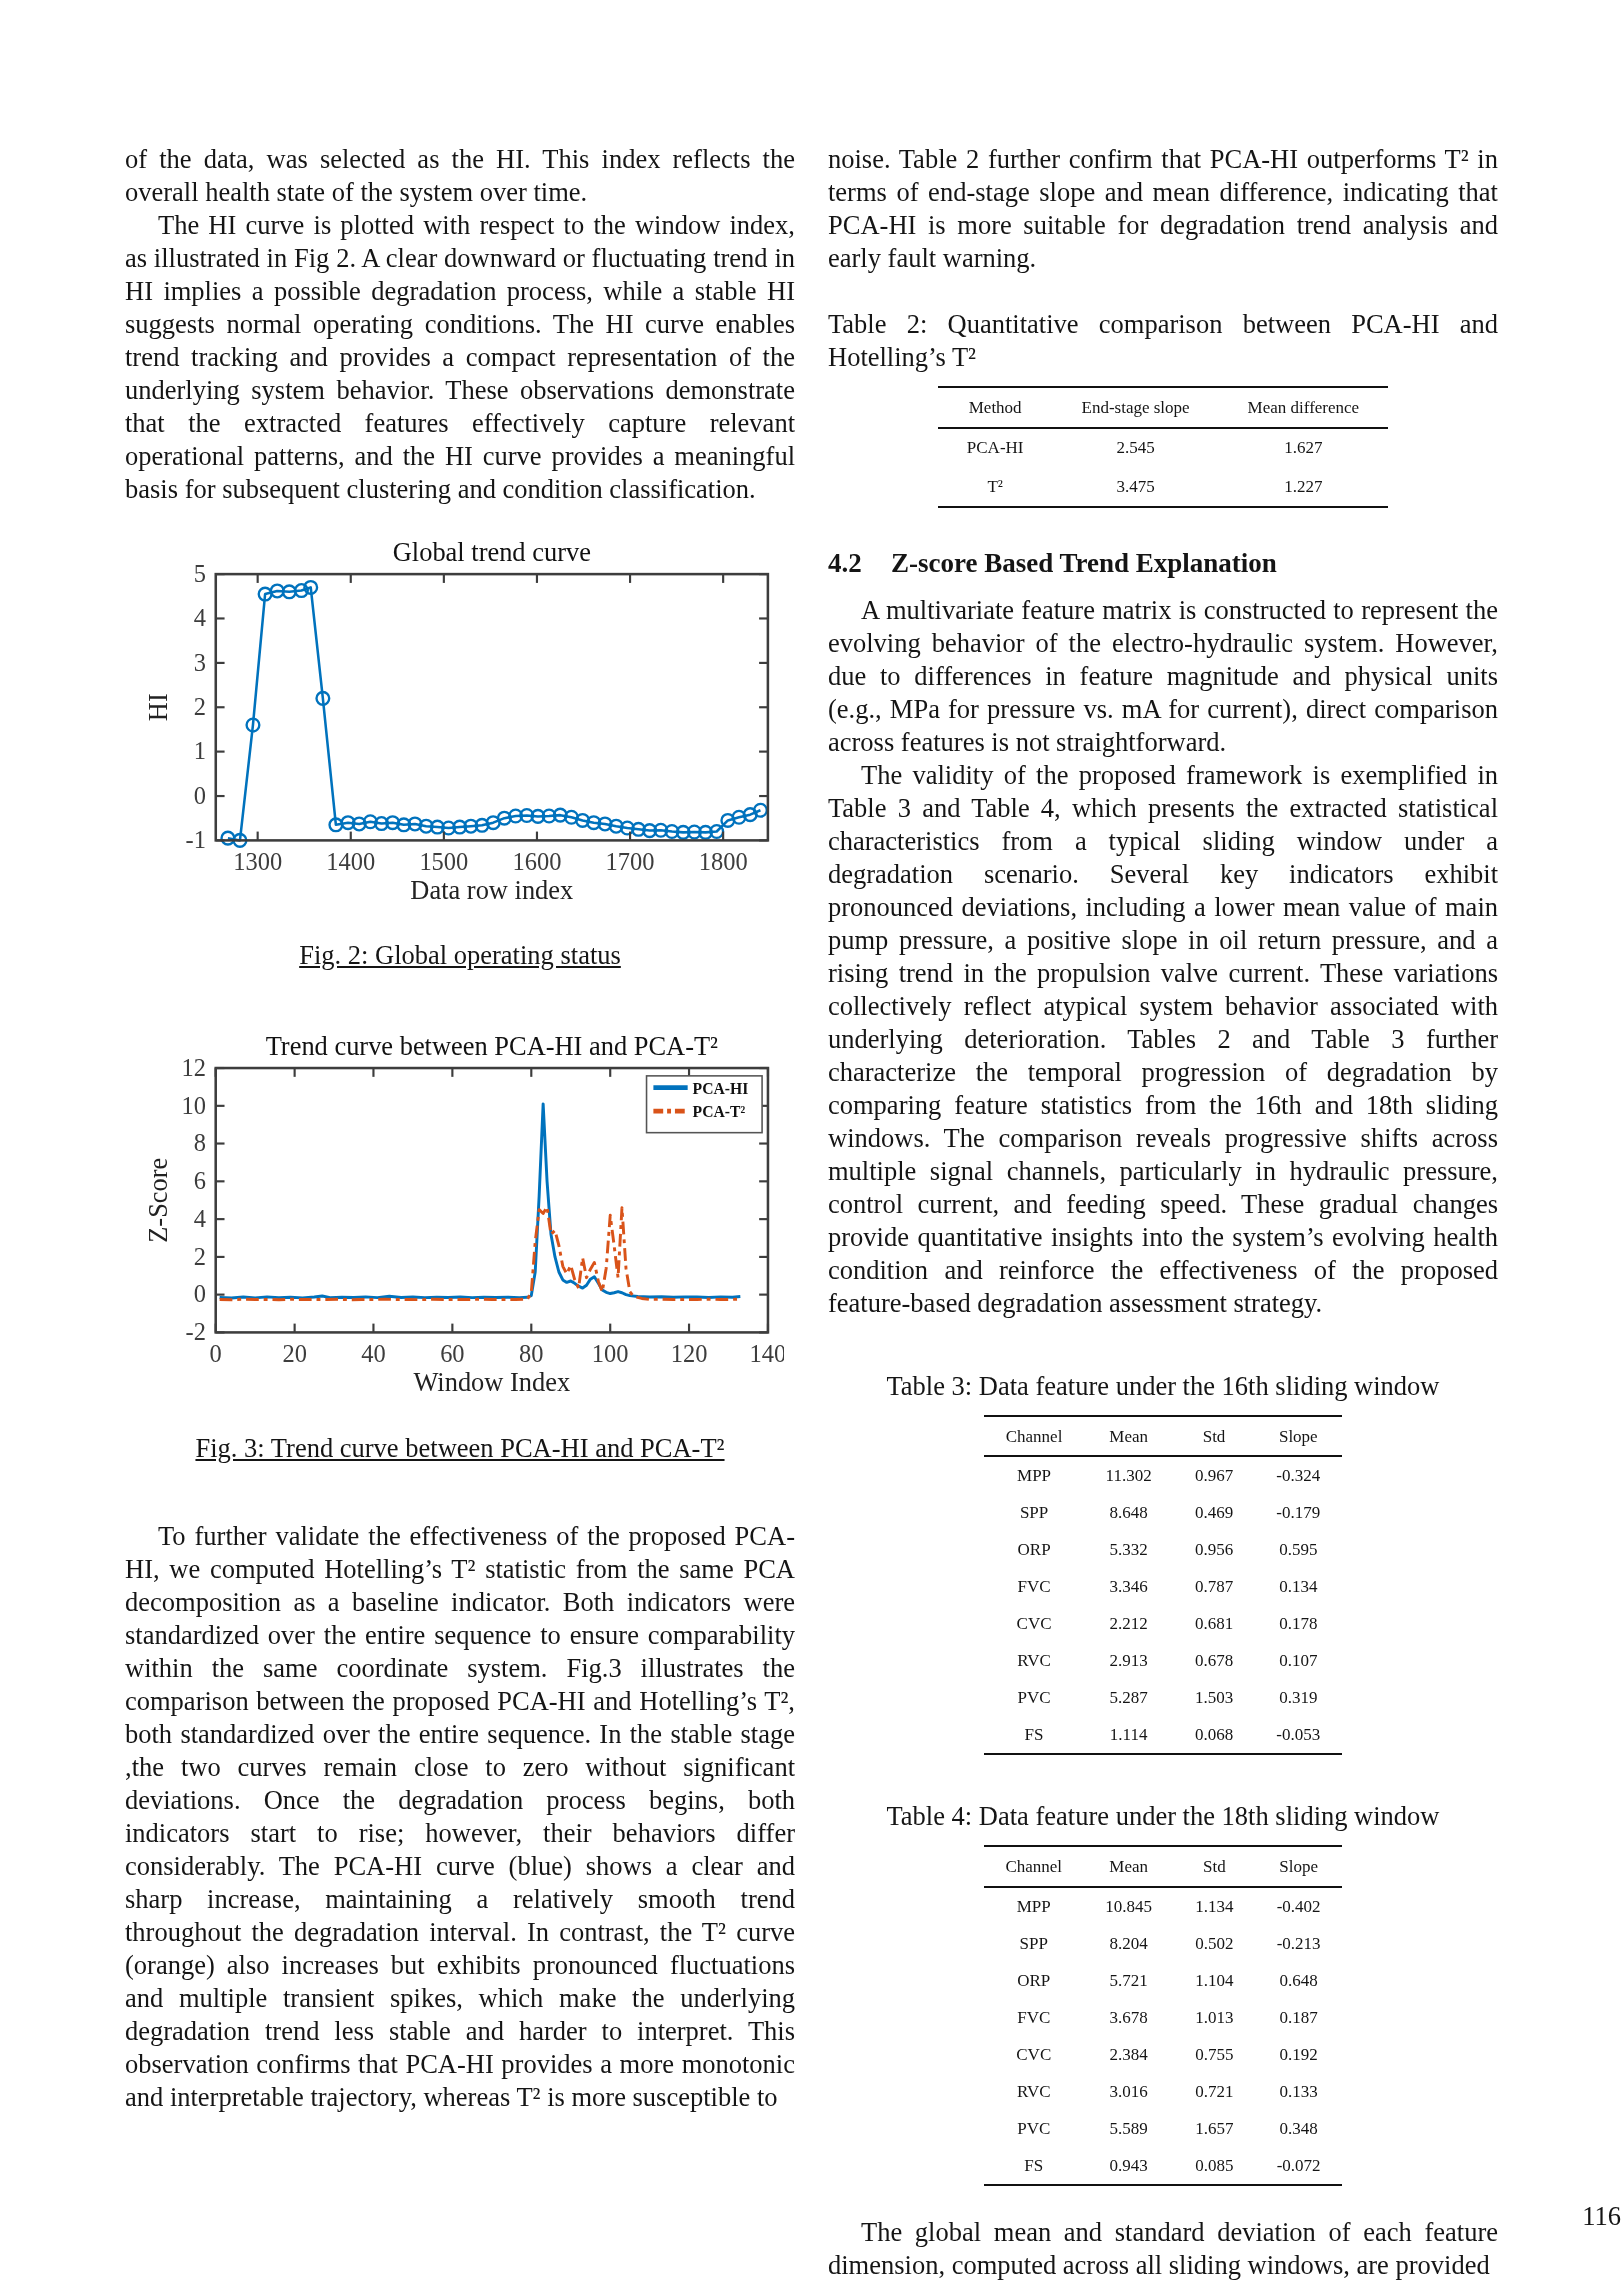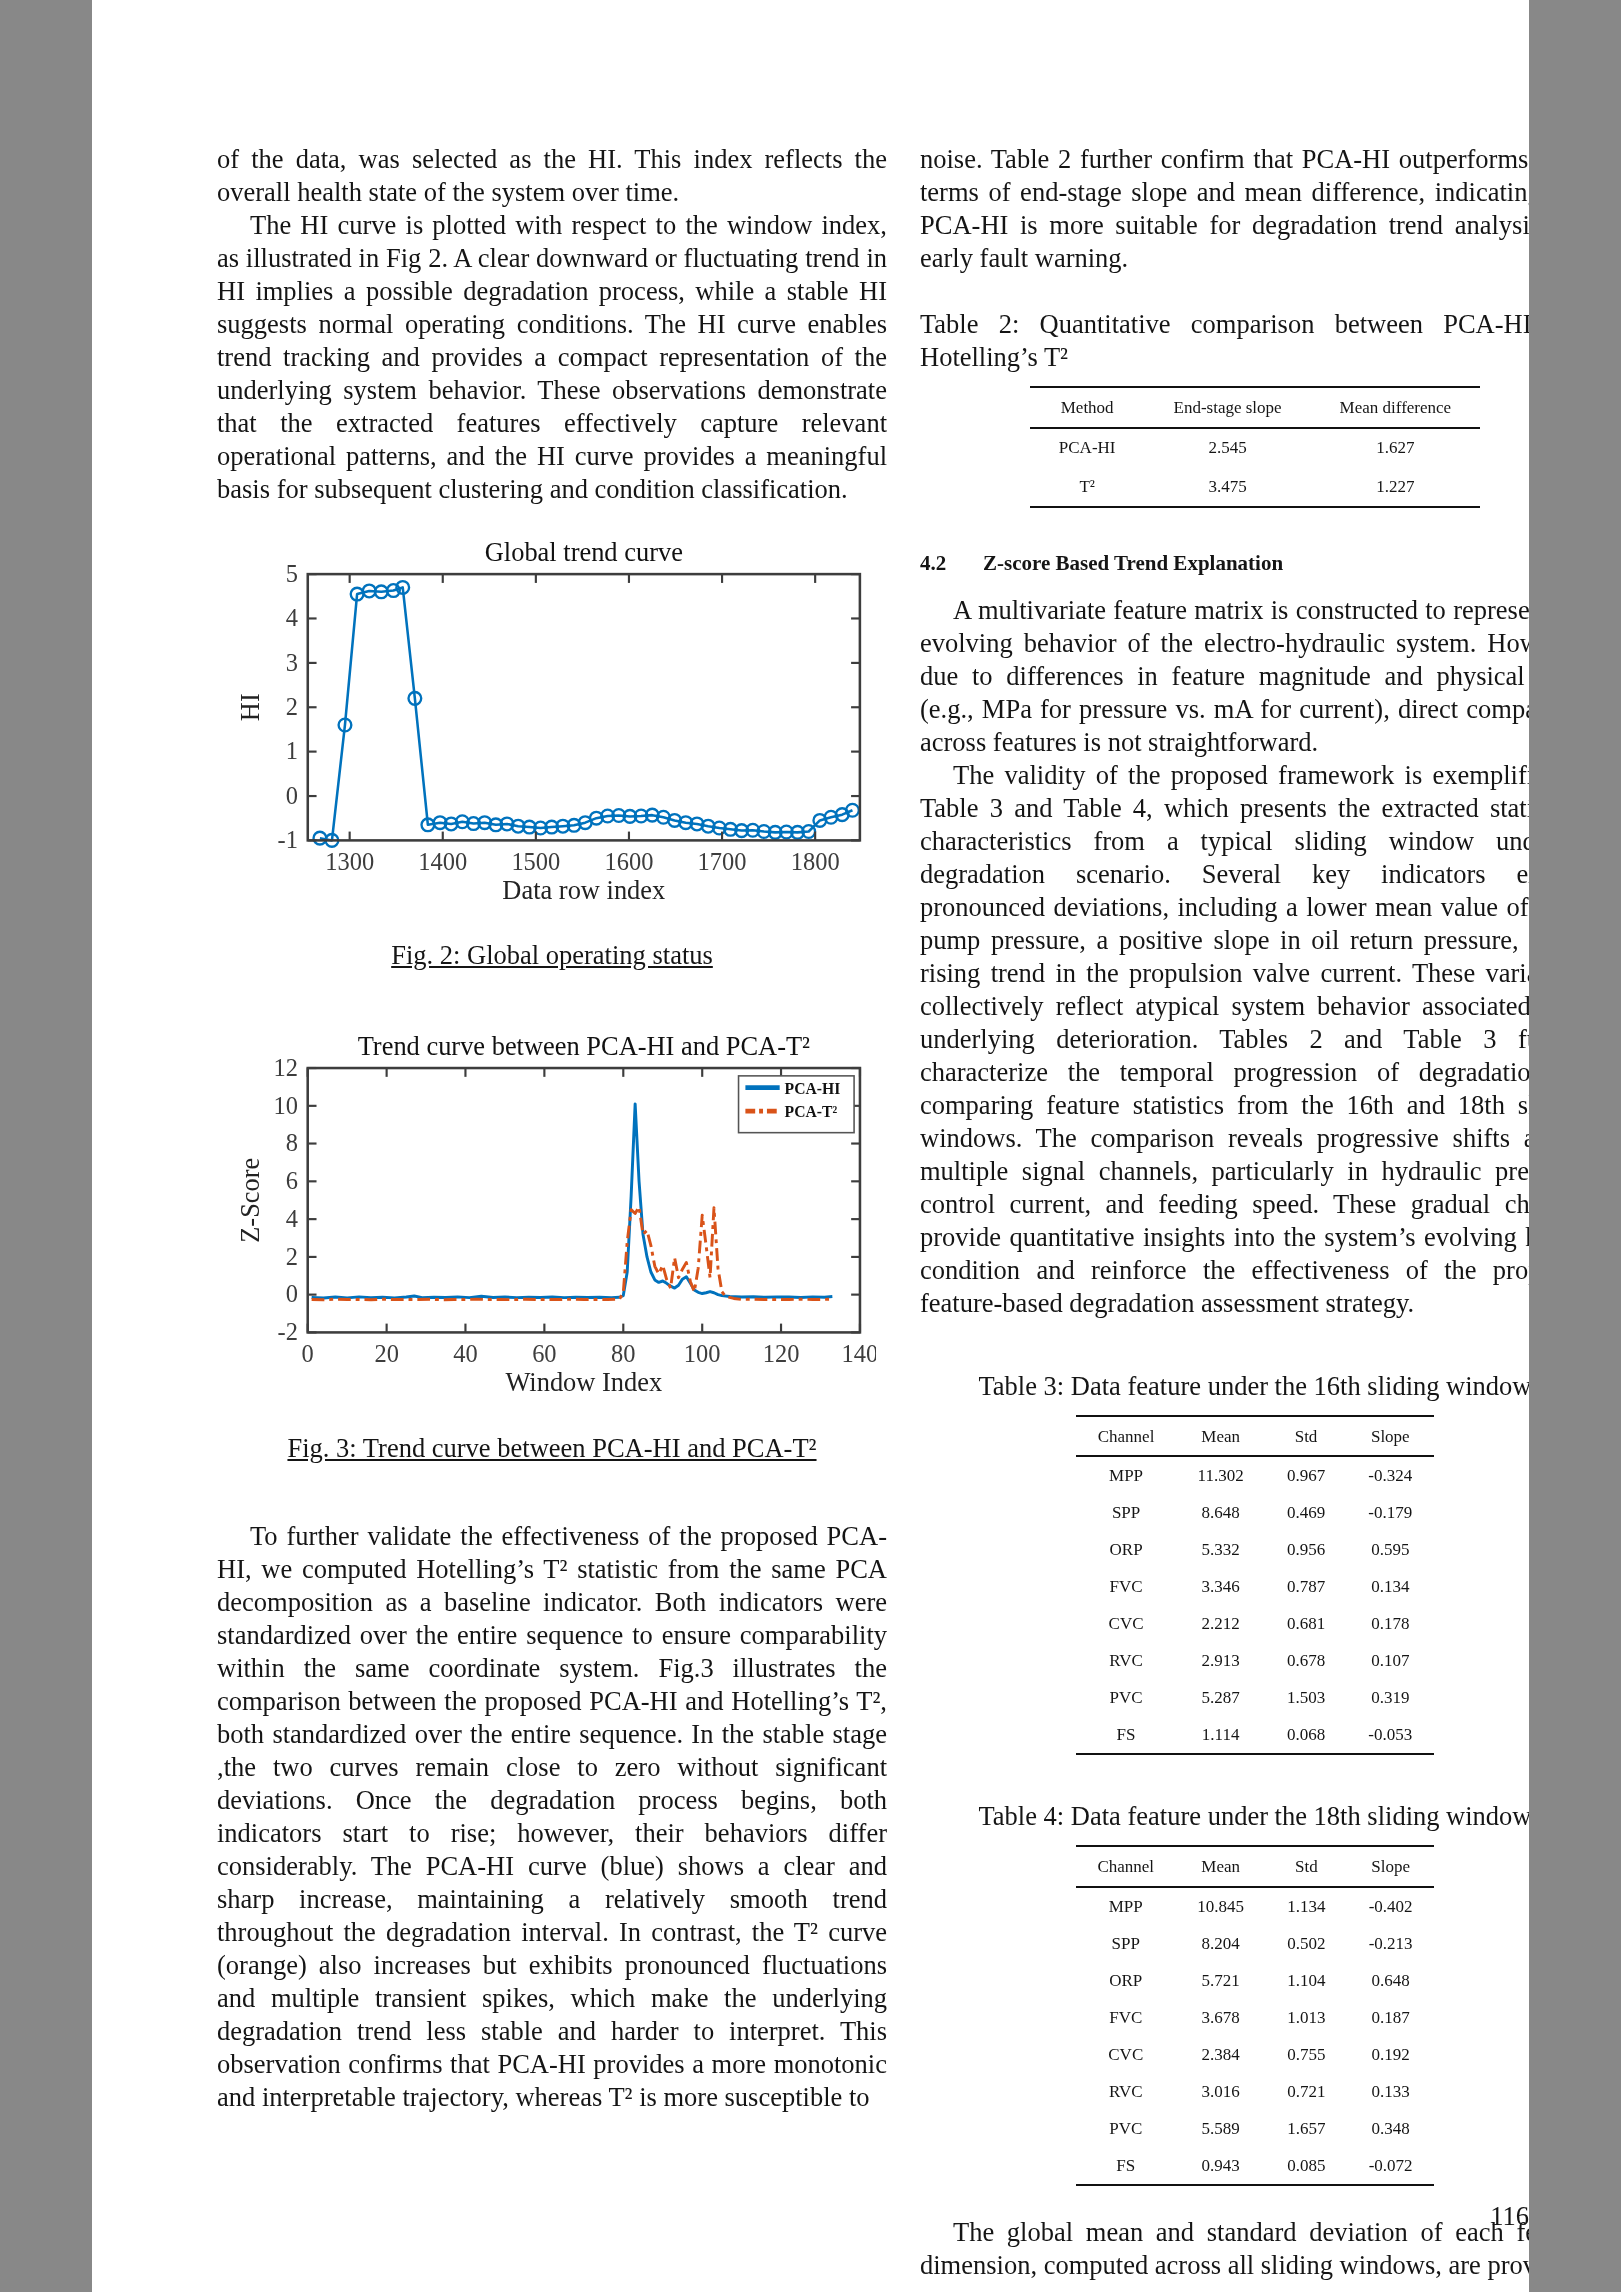--- a/index.html
+++ b/index.html
@@ -1,35 +1,35 @@
 <!DOCTYPE html>
 <html><head>
 <meta charset="utf-8">
 <style>
   html,body{margin:0;padding:0;background:#888;}
-  #page{position:relative;width:1437px;height:2293px;background:#ffffff;margin:0 auto;
+  #page{position:relative;width:1621px;height:2293px;background:#ffffff;margin:0 auto;
         font-family:"Liberation Serif", serif;color:#151515;overflow:hidden;}
   .col{position:absolute;top:143px;width:670px;text-align:justify;font-size:26.5px;line-height:33px;}
   #left-col{left:125px;}
   #right-col{left:828px;}
   p{margin:0;}
   .indent{text-indent:33px;}
   .figure{text-align:center;}
   .fig2-figure{margin-top:27.4px;}
   .fig3-figure{margin-top:51px;}
   .fig-caption{text-align:center;margin-top:25.5px;text-decoration:underline;}
   .tbl-caption{margin-top:33px;}
   .tbl-caption-center{margin-top:50px;text-align:center;}
   .tbl-caption-sp{margin-top:45px;text-align:center;}
   table.paper-table{border-collapse:collapse;margin:11.8px auto 0 auto;font-size:17px;
         border-top:2.9px solid #111;border-bottom:2.9px solid #111;}
   table.paper-table th{font-weight:normal;border-bottom:2px solid #111;padding:2.9px 21.6px;text-align:center;}
   table.paper-table td{padding:2px 21.6px;text-align:center;}
   table.t2 th, table.t2 td{padding:2.9px 29px;}
-  .section-heading{margin-top:39px;font-weight:bold;font-size:21px;text-align:left;display:flex;}
+  .section-heading{margin-top:39px;font-weight:bold;font-size:27px;text-align:left;display:flex;}
   .section-heading .num{width:63px;flex:none;}
   .para-after-heading{margin-top:13.7px;}
   .para-end{margin-top:30px;}
   #page-number{position:absolute;left:0;right:0;top:2201px;text-align:right;font-size:26.5px;}
   svg text{font-family:"Liberation Serif", serif;}
 </style>
 </head>
 <body>
 
 <div id="page">

